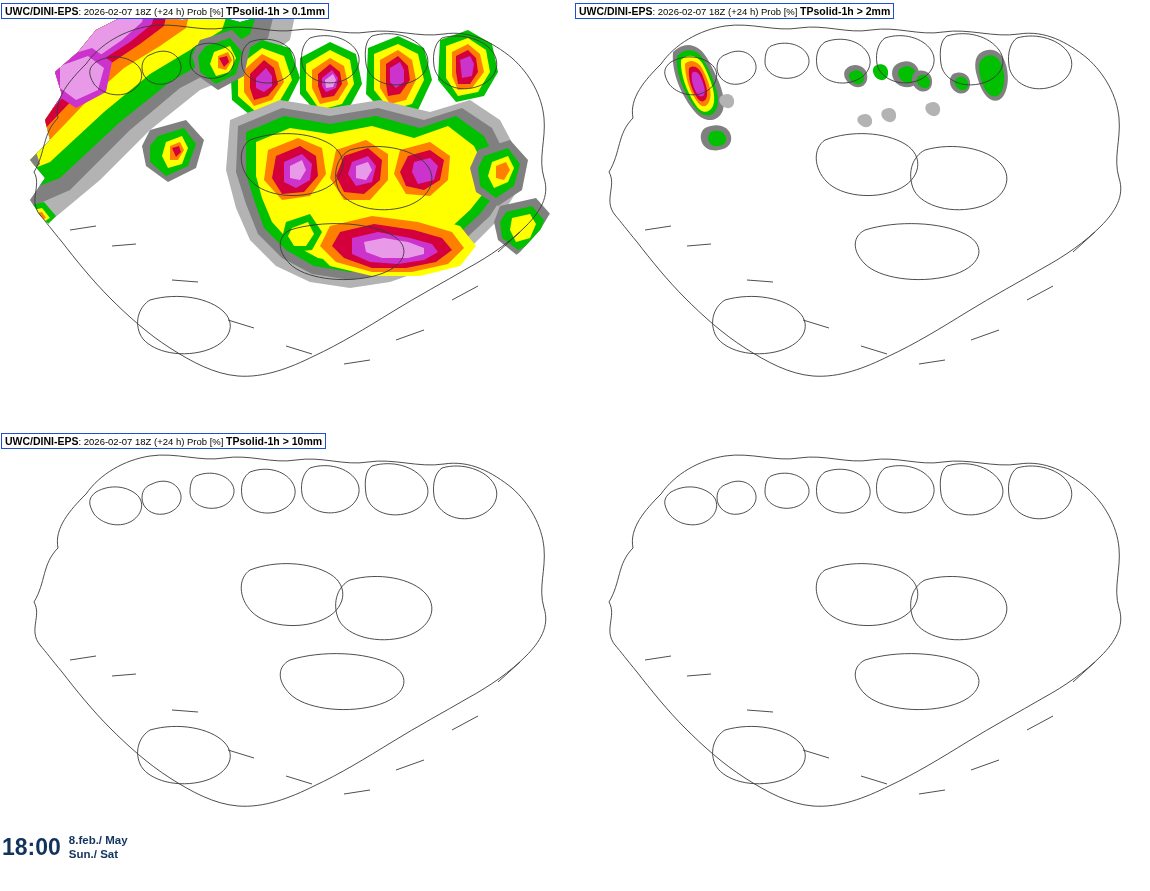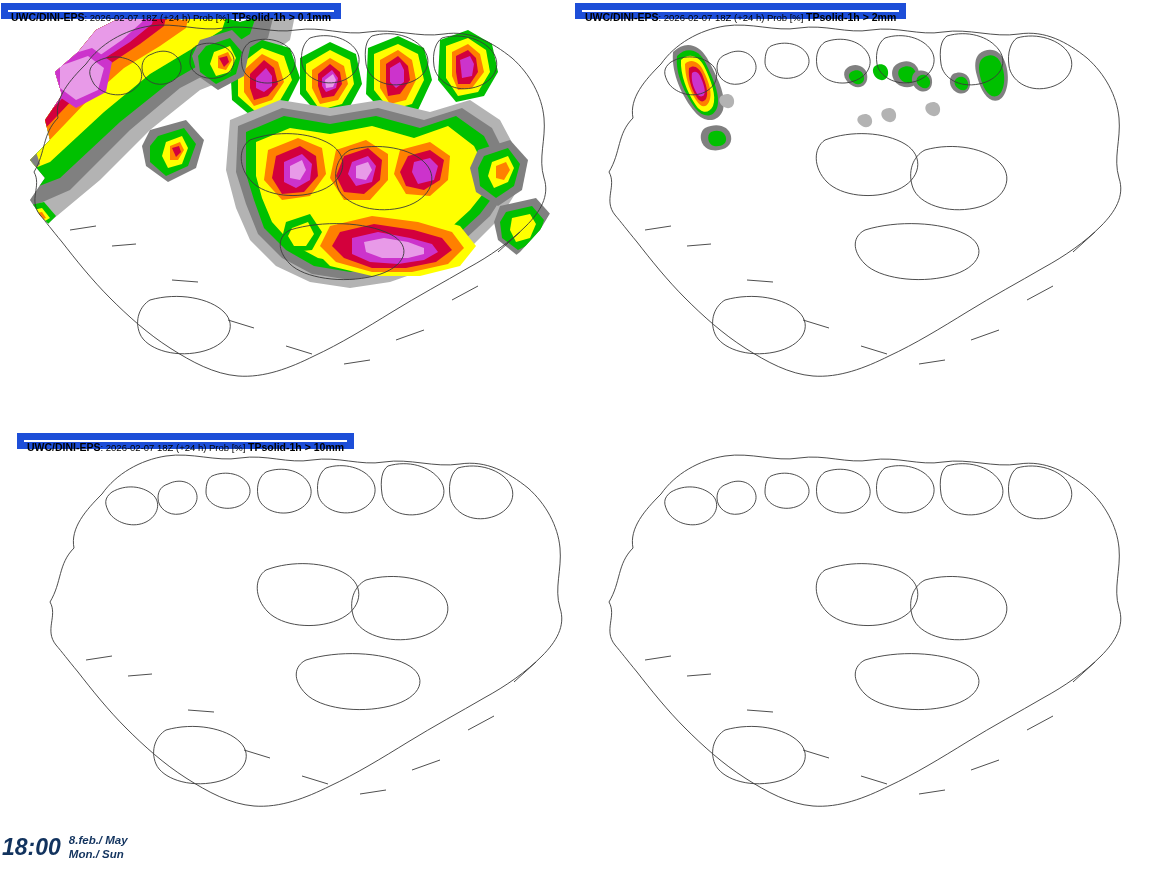--- a/index.html
+++ b/index.html
@@ -19,56 +19,55 @@
   
   .panel {
     position: absolute;
     width: 575px;
     height: 430px;
     background: #ffffff;
     overflow: hidden;
   }
   .panel.p0 { left: 0;   top: 0; }
   .panel.p1 { left: 575px; top: 0; }
-  .panel.p2 { left: 16px;   top: 430px; }
+  .panel.p2 { left: 0;   top: 430px; }
   .panel.p3 { left: 575px; top: 430px; }
 
   .panel-map {
     position: absolute;
     left: 0; top: 0;
     width: 575px; height: 430px;
   }
   .panel-map svg { display: block; }
 
   
   .title-box {
     position: absolute;
     top: 3px;
     background: #ffffff;
-    border: 7px solid #1d4ed8;
+    border: 1px solid #1d4ed8;
     padding: 0px 3px 1px 3px;
     white-space: nowrap;
     line-height: 13px;
     height: 16px;
     z-index: 20;
   }
   .panel.p0 .title-box, .panel.p2 .title-box { left: 1px; }
   .panel.p1 .title-box, .panel.p3 .title-box { left: 0px; }
   .title-box span { font-size: 10.5px; color: #000; vertical-align: middle; }
   .t-model { font-weight: bold; }
   .t-run   { font-weight: normal; font-size: 9.5px !important; }
   .t-field { font-weight: bold; }
 
   
   #bottom-bar {
     position: absolute;
     left: 0; top: 822px;
     width: 1150px; height: 69px;
     background: #ffffff;
-    font-style: italic;
   }
   #time-block {
     position: absolute;
     left: 0; top: 4px;
     width: 140px; height: 42px;
     display: flex; align-items: center;
   }
   #time-big {
     font-size: 23px;
     font-weight: bold;
@@ -320,19 +319,19 @@
       </svg>
     </div>
   </div>
 
   <div id="bottom-bar">
 
     <div id="time-block">
       <div id="time-big">18:00</div>
       <div id="time-date">
         <div>8.feb./ May</div>
-        <div>Mon./ Sun</div>
+        <div>Sun./ Sat</div>
       </div>
     </div>
 
   </div>
 
 </div>
 
 </body></html>

